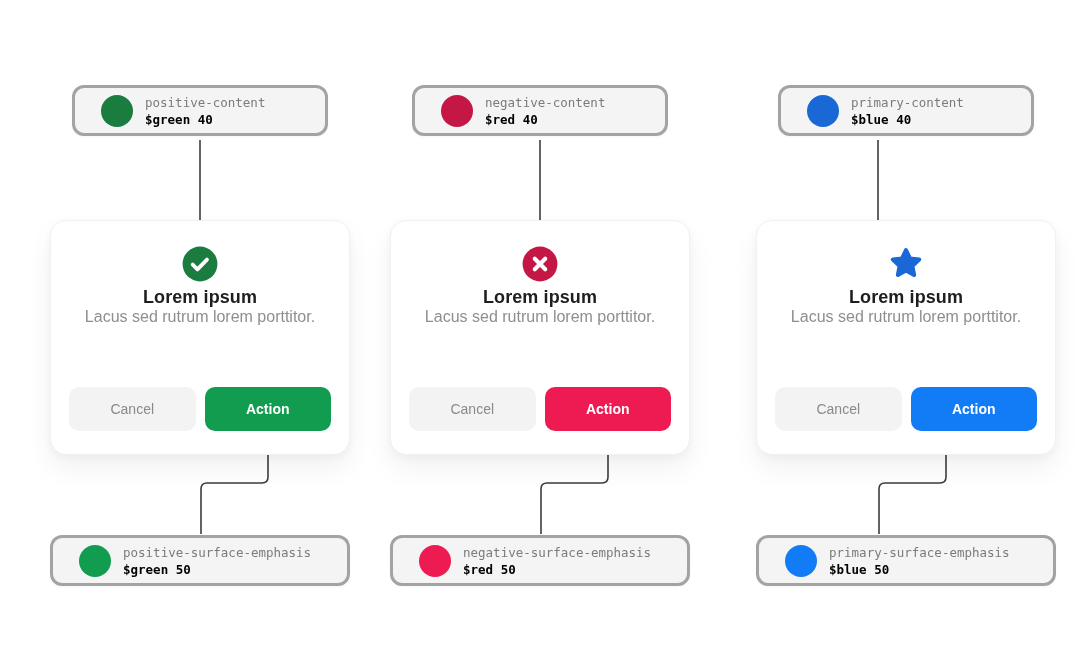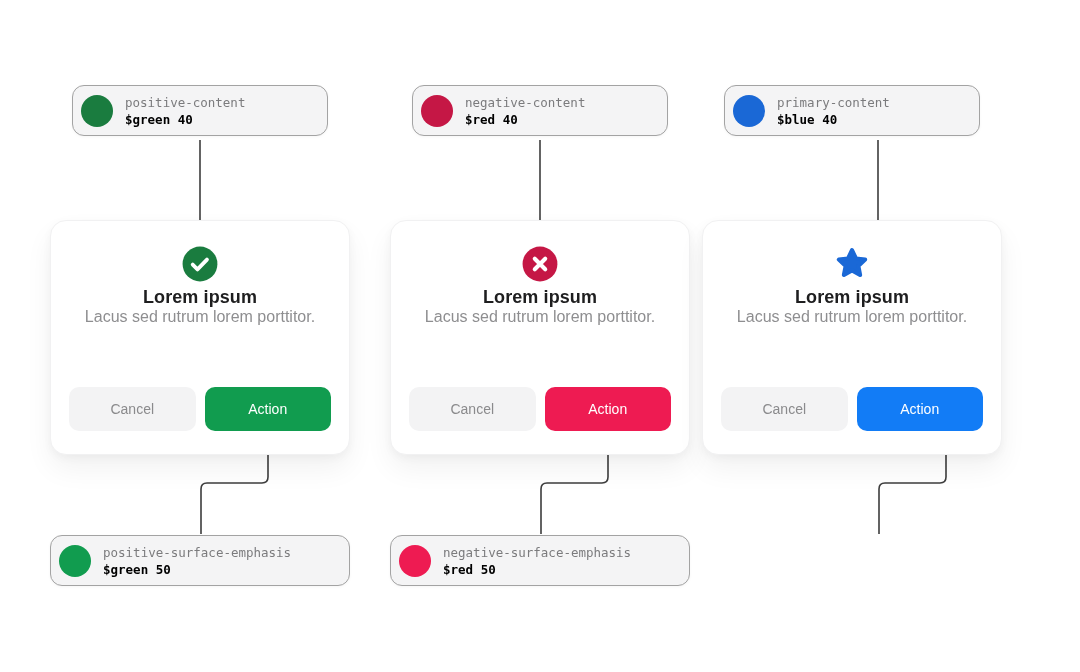--- a/index.html
+++ b/index.html
@@ -21,33 +21,33 @@
     width: 1080px;
     height: 672px;
     pointer-events: none;
   }
   .arrows path { stroke: var(--arrow, #3d3d3d); stroke-width: 1.6; fill: none; }
 
   
   .column { position: absolute; top: 0; width: 300px; height: 672px; }
   .col-0 { left: 50px; }
   .col-1 { left: 390px; }
-  .col-2 { left: 702px; }
+  .col-2 { left: 756px; }
 
   
   .chip {
     position: absolute;
     display: flex;
     align-items: center;
     gap: 12px;
     background: #f4f4f5;
-    border: 1px solid #a3a3a3;
+    border: 3px solid #a3a3a3;
     border-radius: 12px;
     box-shadow: 0 1px 3px rgba(0,0,0,0.04);
-    padding: 8px 12px 8px 8px;
+    padding: 8px 12px 8px 26px;
   }
   .chip-top { left: 22px; top: 85px; width: 256px; height: 51px; }
   .chip-bottom { left: 0; top: 535px; width: 300px; height: 51px; }
   .chip-dot {
     width: 32px; height: 32px;
     border-radius: 50%;
     flex: 0 0 32px;
   }
   .chip-top .chip-dot { background: var(--c40); }
   .chip-bottom .chip-dot { background: var(--c50); }
@@ -97,21 +97,21 @@
   .btn {
     flex: 1;
     height: 44px;
     border: none;
     border-radius: 10px;
     font-family: "Liberation Sans", "DejaVu Sans", sans-serif;
     font-size: 14px;
     cursor: pointer;
   }
   .btn-cancel { background: #f3f3f4; color: #8a8a8c; font-weight: 500; }
-  .btn-action { background: var(--c50); color: #ffffff; font-weight: normal; }
+  .btn-action { background: var(--c50); color: #ffffff; font-weight: bold; }
 </style>
 </head>
 <body style="background: rgb(255, 255, 255);">
 
 <div class="canvas">
 
   <svg class="arrows" viewBox="0 0 1080 672">
     <defs>
       <marker id="ah" viewBox="0 0 10 10" refX="8" refY="5" markerUnits="userSpaceOnUse" markerWidth="11" markerHeight="11" orient="auto">
         <path d="M1.5,1.5 L8,5 L1.5,8.5" stroke="#3d3d3d" stroke-width="1.6" fill="none" stroke-linecap="round" stroke-linejoin="round"></path>
@@ -216,15 +216,22 @@
         <path d="M12 3.2l2.5 5.3 5.8.7-4.3 4 1.1 5.7-5.1-2.8-5.1 2.8 1.1-5.7-4.3-4 5.8-.7z" fill="currentColor" stroke="currentColor" stroke-width="2.6" stroke-linejoin="round"></path>
       </svg>
       <div class="card-title">Lorem ipsum</div>
       <div class="card-subtitle">Lacus sed rutrum lorem porttitor.</div>
       <div class="button-row">
         <button class="btn btn-cancel">Cancel</button>
         <button class="btn btn-action">Action</button>
       </div>
     </div>
 
+    <div class="chip chip-bottom">
+      <span class="chip-dot"></span>
+      <span class="chip-text">
+        <div class="token-name">primary-surface-emphasis</div>
+        <div class="token-value">$blue 50</div>
+      </span>
+    </div>
   </section>
 
 </div>
 
 </body></html>

